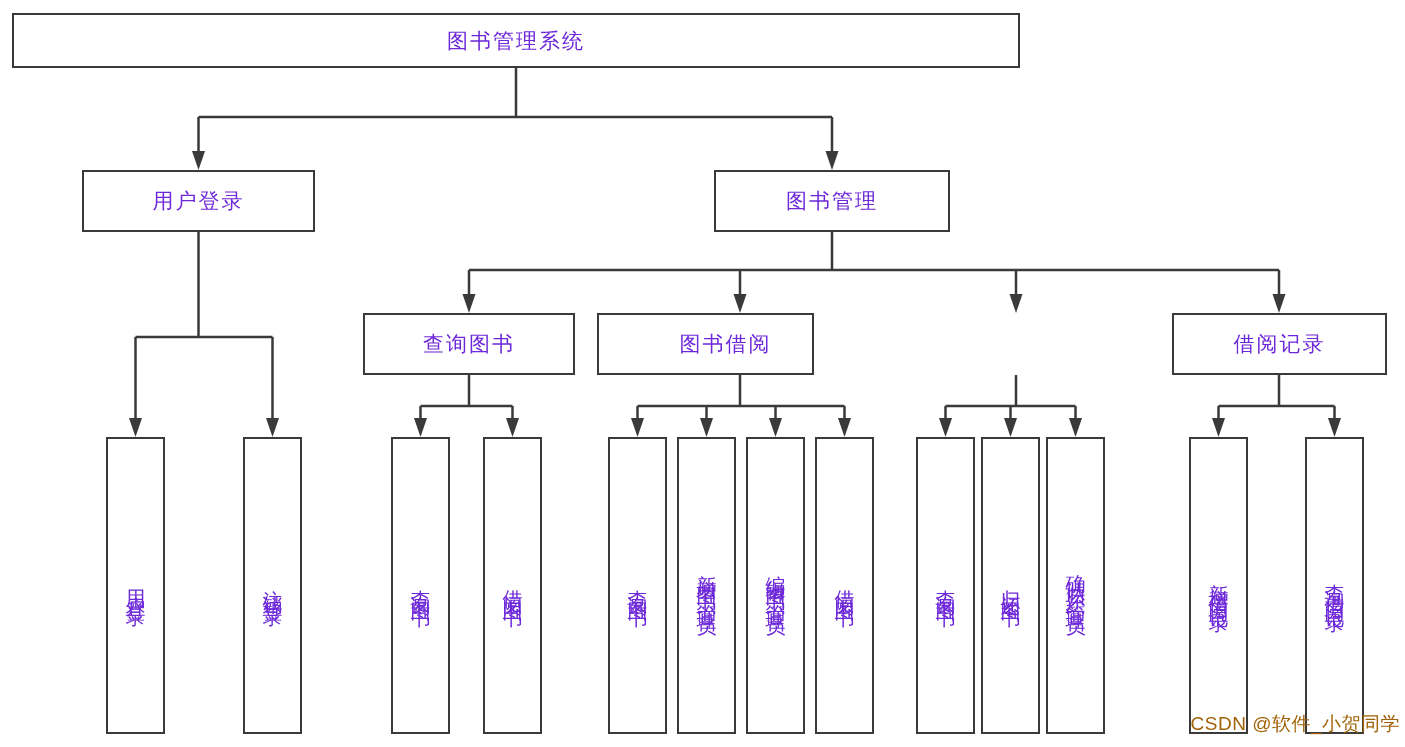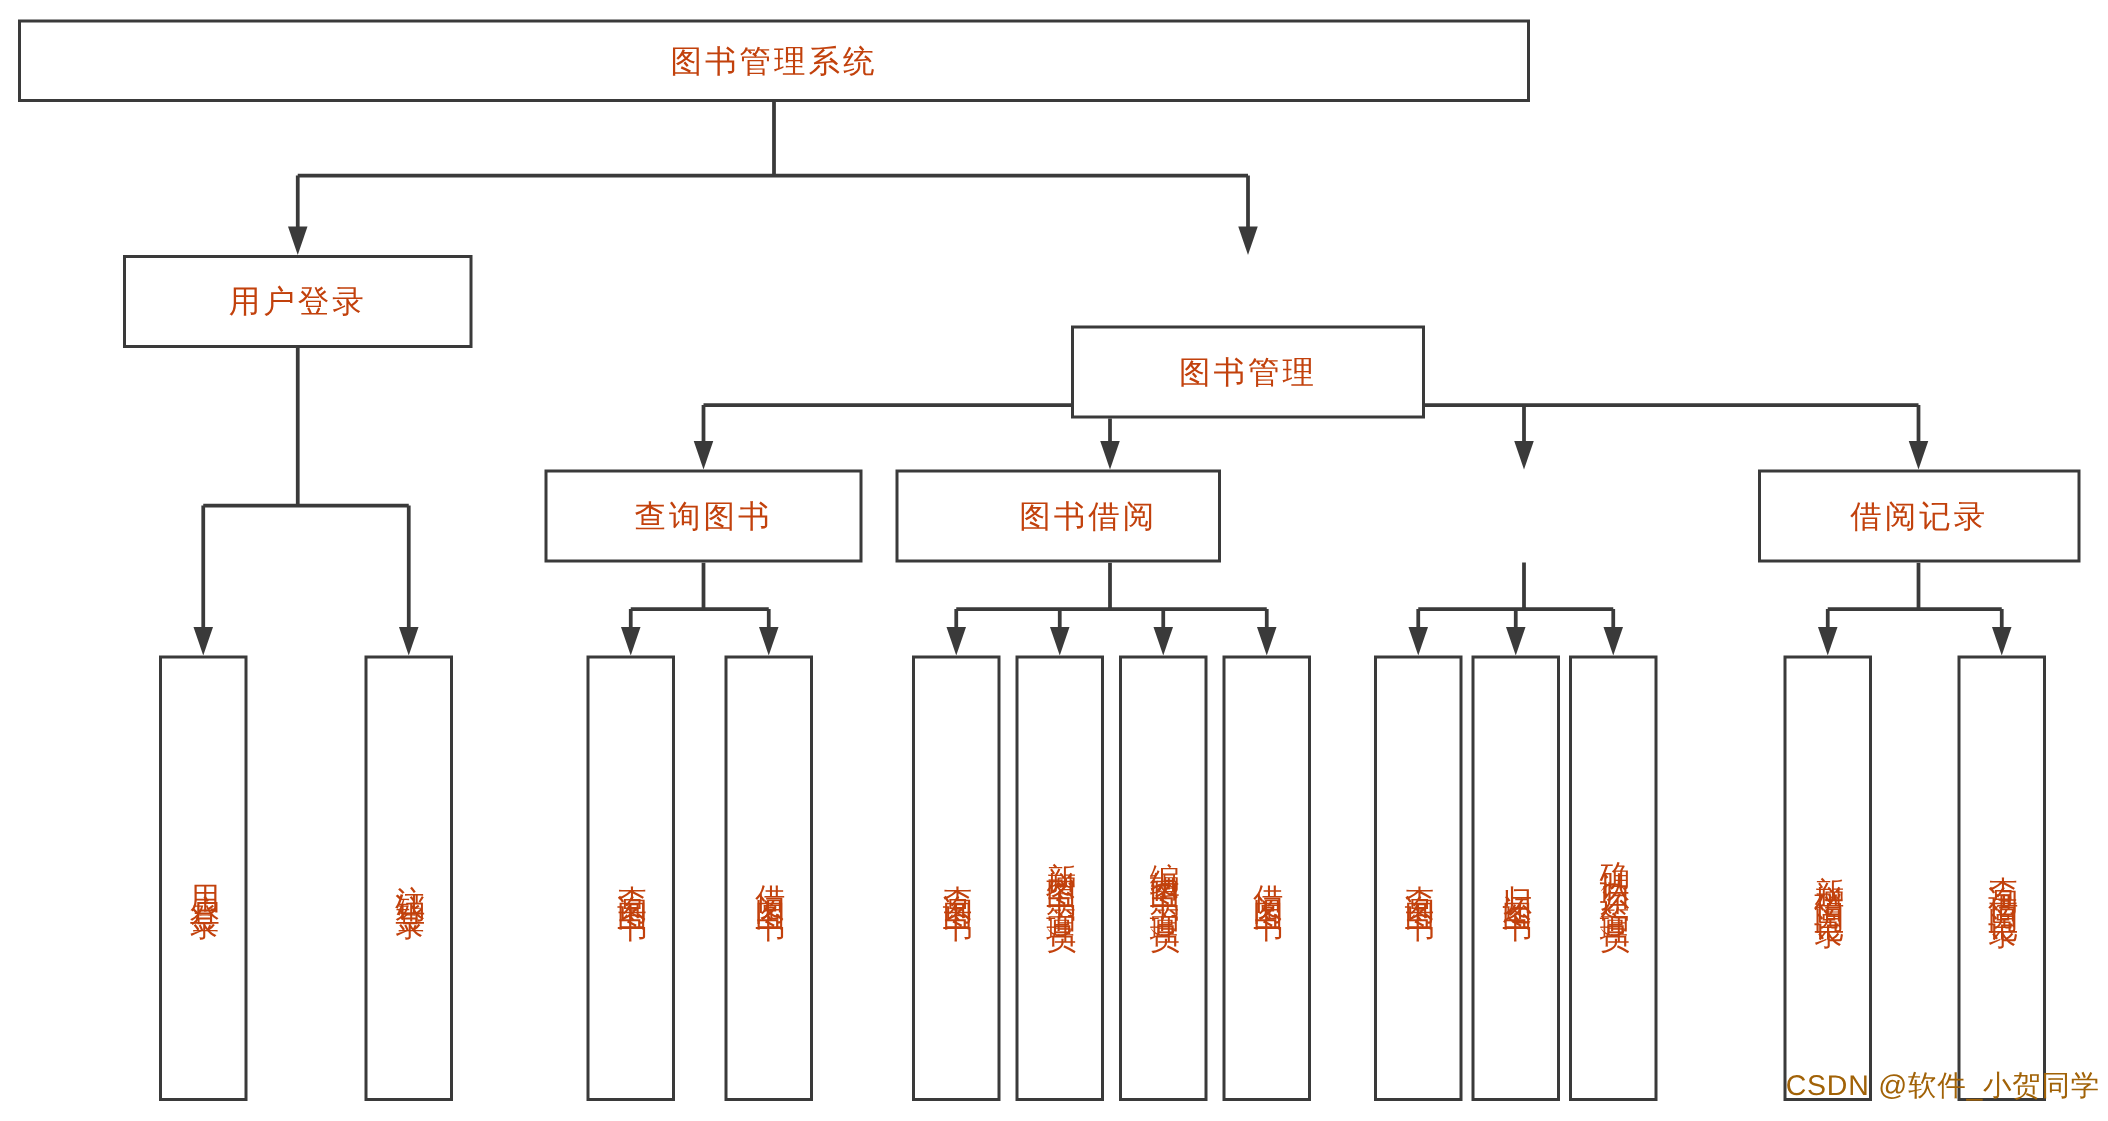--- a/index.html
+++ b/index.html
@@ -23,21 +23,21 @@
     z-index: 1;
   }
   .node {
     position: absolute;
     box-sizing: border-box;
     border: 2.5px solid #3a3a3a;
     background: #ffffff;
     display: flex;
     align-items: center;
     justify-content: center;
-    color: #c2410c;
+    color: #6d28d9;
     z-index: 2;
   }
   .hbox {
     font-size: 21px;
     letter-spacing: 2px;
     white-space: nowrap;
   }
   .vbox {
     writing-mode: vertical-rl;
     text-orientation: mixed;
@@ -117,21 +117,21 @@
       <polygon points="1004,418 1017,418 1010.5,437"></polygon>
       <polygon points="1069,418 1082,418 1075.5,437"></polygon>
       <polygon points="1212,418 1225,418 1218.5,437"></polygon>
       <polygon points="1328,418 1341,418 1334.5,437"></polygon>
     </g>
   </svg>
 
   <div class="node hbox" style="left:12px; top:13px; width:1008px; height:55px;">图书管理系统</div>
 
   <div class="node hbox" style="left:82px; top:170px; width:233px; height:62px;">用户登录</div>
-  <div class="node hbox" style="left:714px; top:170px; width:236px; height:62px;margin-top:47px;">图书管理</div>
+  <div class="node hbox" style="left:714px; top:170px; width:236px; height:62px;">图书管理</div>
 
   <div class="node hbox" style="left:363px; top:313px; width:212px; height:62px;">查询图书</div>
   <div class="node hbox" style="left:597px; top:313px; width:217px; height:62px;padding-left:40px;">图书借阅</div>
   <div class="node hbox" style="left:1172px; top:313px; width:215px; height:62px;">借阅记录</div>
 
   <div class="node vbox" style="left:106px;">用户登录</div>
   <div class="node vbox" style="left:243px;">注销登录</div>
 
   <div class="node vbox" style="left:391px;">查询图书</div>
   <div class="node vbox" style="left:483px;">借阅图书</div>

